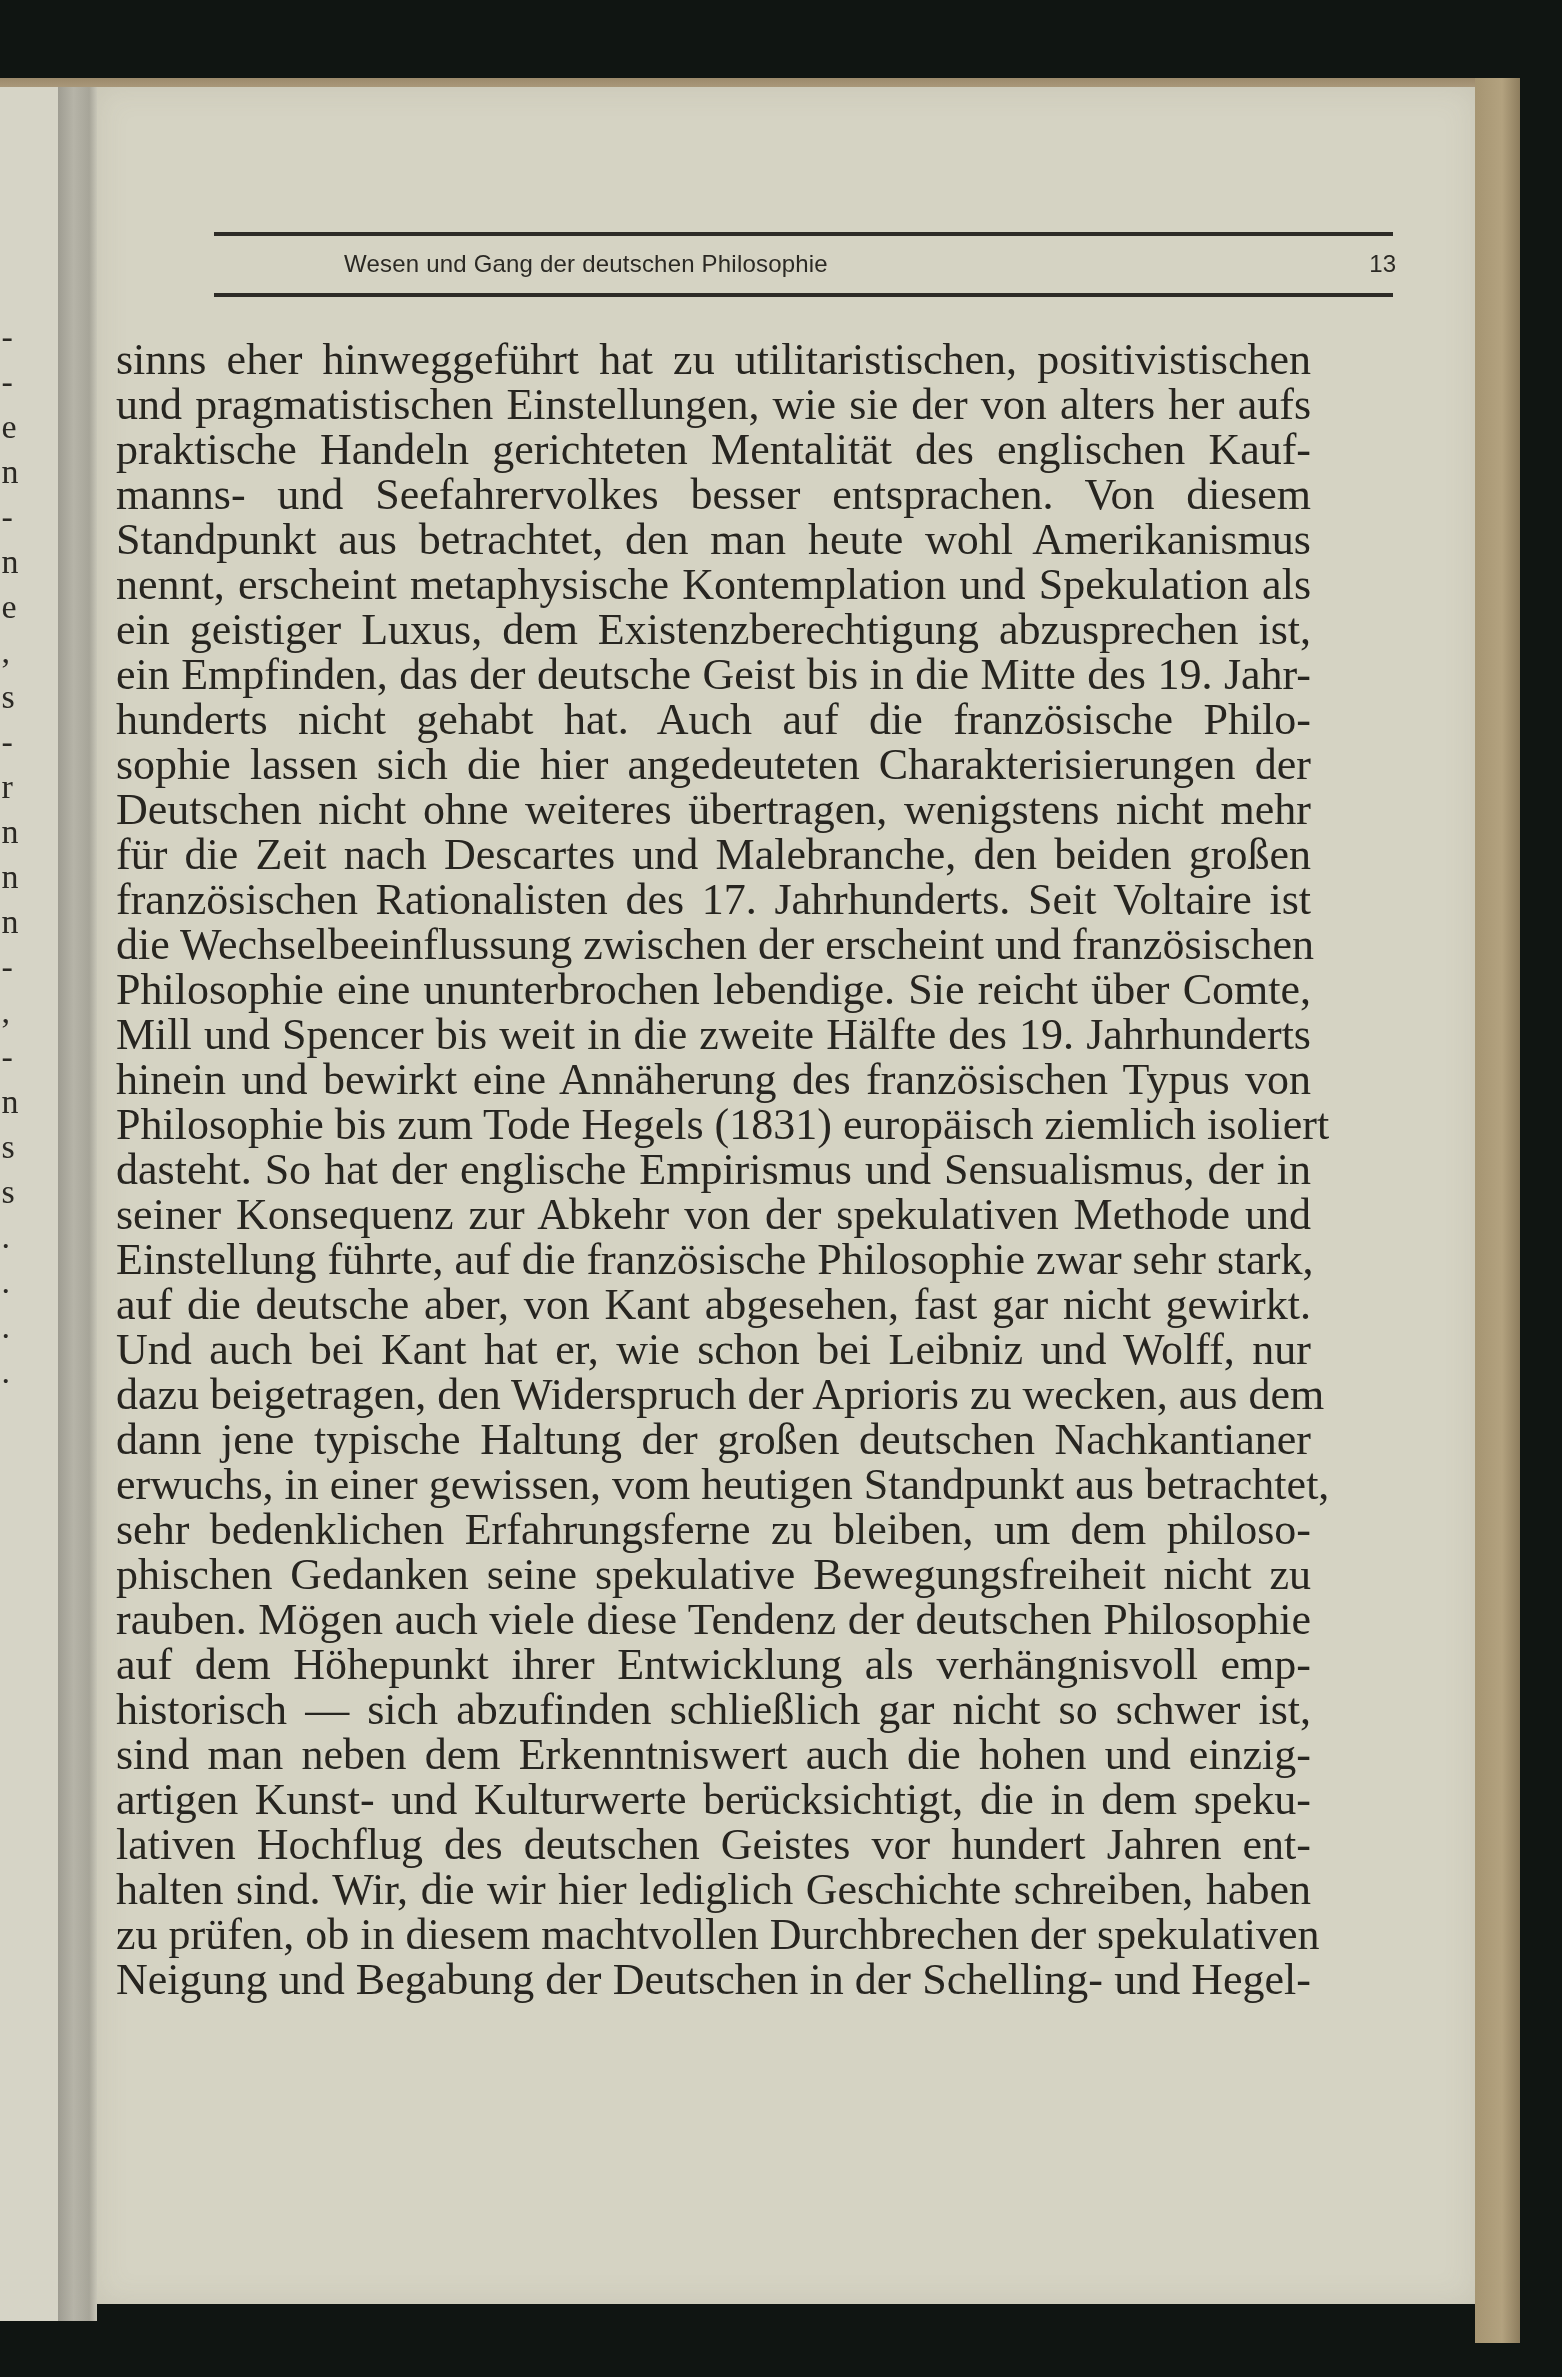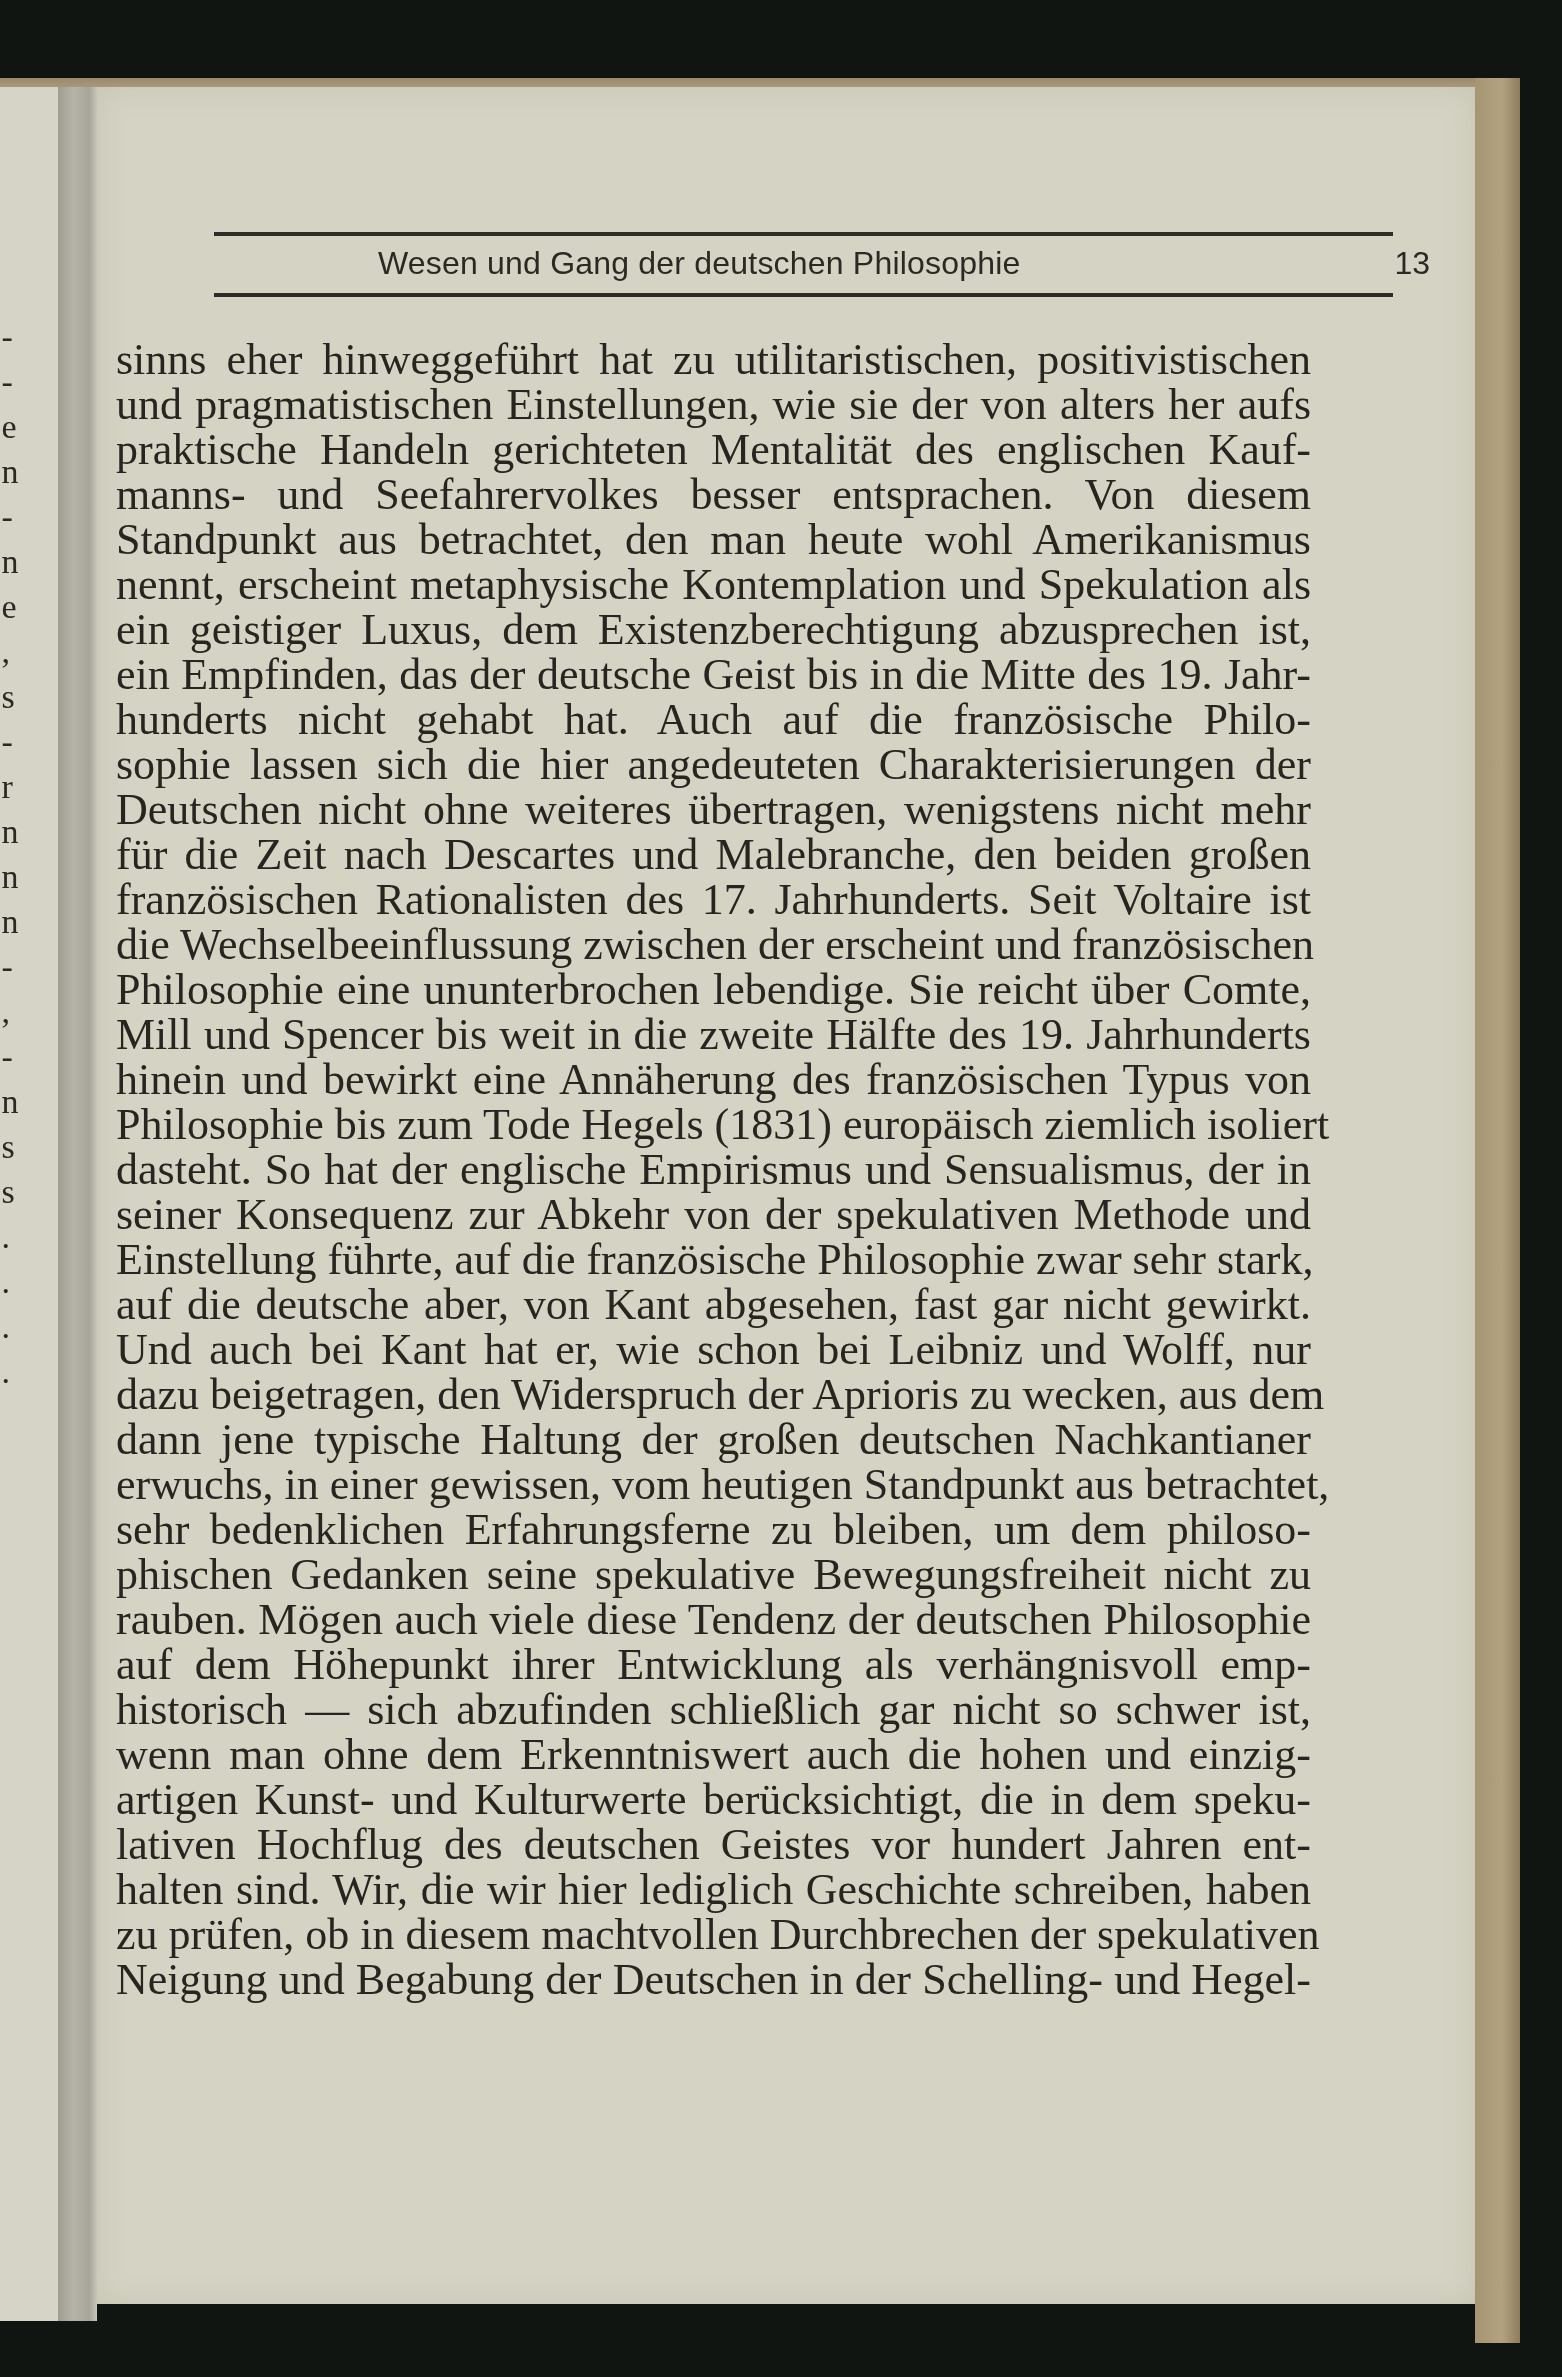--- a/index.html
+++ b/index.html
@@ -32,22 +32,22 @@
   .page {
     position:absolute; left:97px; top:87px; width:1378px; height:2217px;
     background:#d5d3c3;
     box-shadow: inset 0 0 31px rgba(120,115,95,0.15);
   }
   .rule { position:absolute; left:117px; width:1179px; height:3.9px; background:#2e2c27; }
   .rule.top { top:145px; }
   .rule.bottom { top:206px; }
   .running-head {
     position:absolute; left:247px; top:153px; width:1054px; height:47px;
-    font-family:"Liberation Sans","DejaVu Sans",sans-serif; font-size:32px;
-    color:#2b2924; line-height:47px;margin-left:34px;
+    font-family:"Liberation Sans","DejaVu Sans",sans-serif; font-size:24px;
+    color:#2b2924; line-height:47px;
   }
   .running-head .title { position:absolute; left:0; top:0; letter-spacing:0.2px; }
   .running-head .folio { position:absolute; right:2px; top:0; }
   .body-text {
     position:absolute; left:19px; top:250px; width:1195px;
     font-family:"Liberation Serif","DejaVu Serif",serif;
     font-size:44px; line-height:45px; color:#272520;
   }
   .line {
     display:block; white-space:nowrap; text-align:justify;
@@ -121,21 +121,21 @@
     <span class="line">auf die deutsche  aber, von Kant abgesehen, fast gar nicht gewirkt.</span>
     <span class="line">Und auch bei Kant hat er, wie schon bei Leibniz und Wolff, nur</span>
     <span class="line">dazu beigetragen, den Widerspruch der Aprioris zu wecken, aus dem</span>
     <span class="line">dann jene typische Haltung der großen deutschen Nachkantianer</span>
     <span class="line">erwuchs, in einer gewissen, vom heutigen Standpunkt aus betrachtet,</span>
     <span class="line">sehr bedenklichen Erfahrungsferne zu bleiben, um dem philoso-</span>
     <span class="line">phischen Gedanken seine spekulative Bewegungsfreiheit nicht zu</span>
     <span class="line">rauben.  Mögen auch viele diese Tendenz der deutschen Philosophie</span>
     <span class="line">auf dem Höhepunkt ihrer Entwicklung als verhängnisvoll emp-</span>
     <span class="line">historisch — sich abzufinden schließlich gar nicht so schwer ist,</span>
-    <span class="line">wenn man ohne dem Erkenntniswert auch die hohen und einzig-</span>
+    <span class="line">sind man neben dem Erkenntniswert auch die hohen und einzig-</span>
     <span class="line">artigen Kunst- und Kulturwerte berücksichtigt, die in dem speku-</span>
     <span class="line">lativen Hochflug des deutschen Geistes vor hundert Jahren ent-</span>
     <span class="line">halten sind.  Wir, die wir hier lediglich Geschichte schreiben, haben</span>
     <span class="line">zu prüfen, ob in diesem machtvollen Durchbrechen der spekulativen</span>
     <span class="line">Neigung und Begabung der Deutschen in der Schelling- und Hegel-</span>
   </div>
 </div>
 
 
 </body></html>

